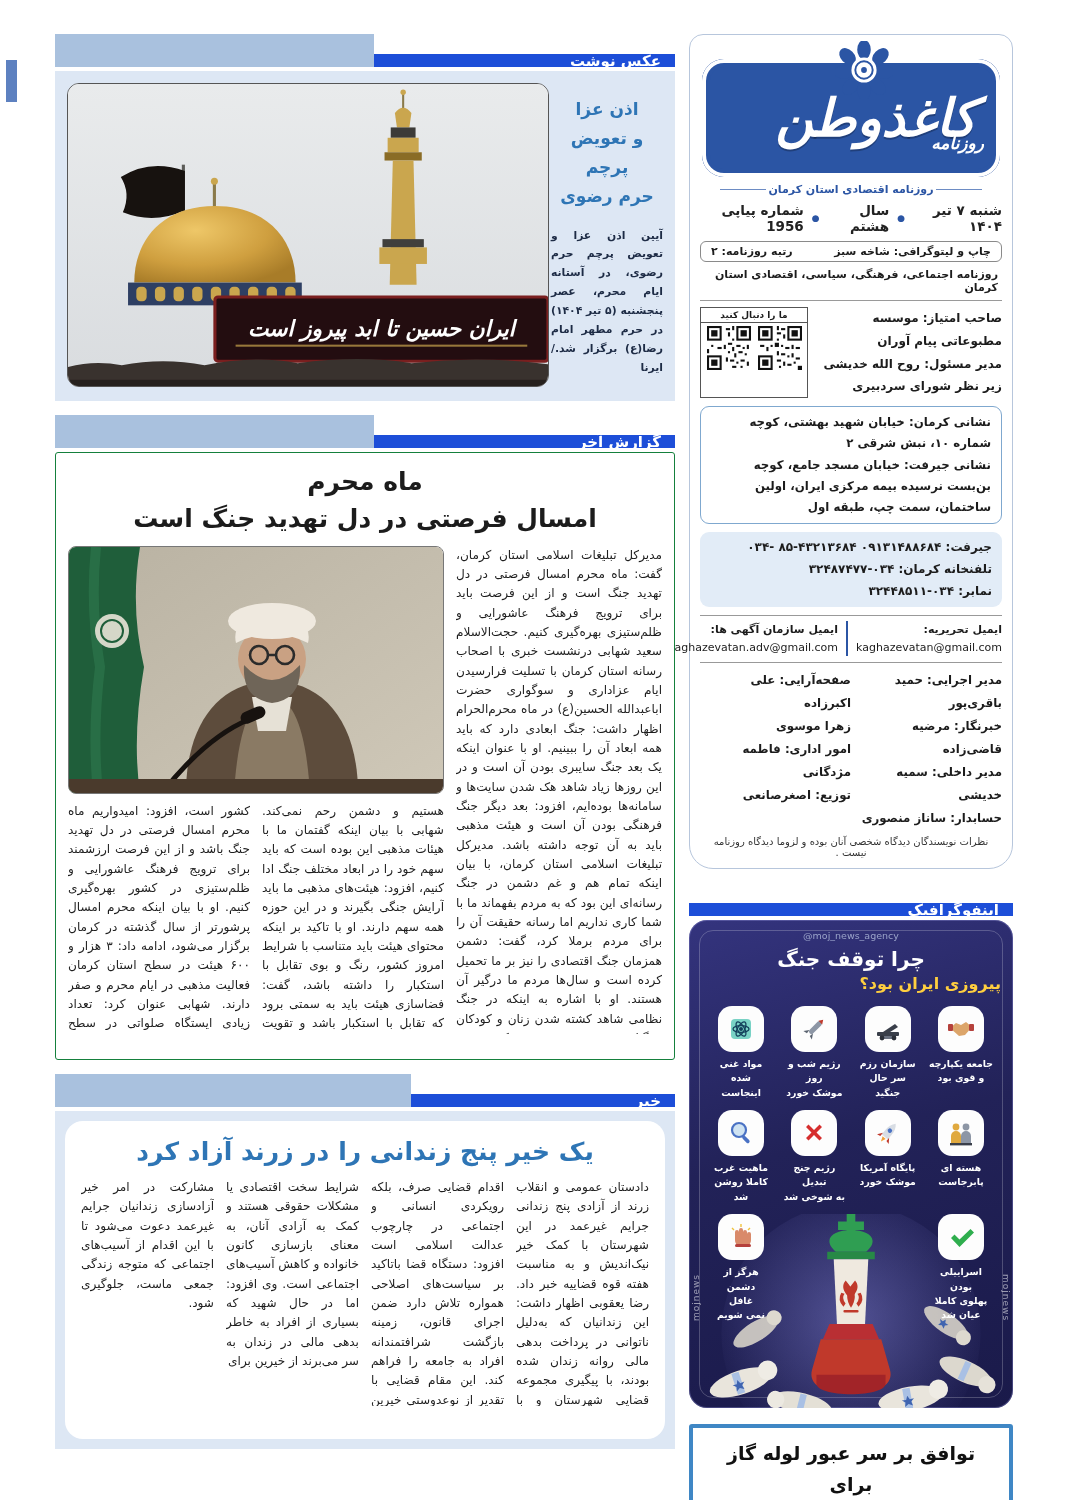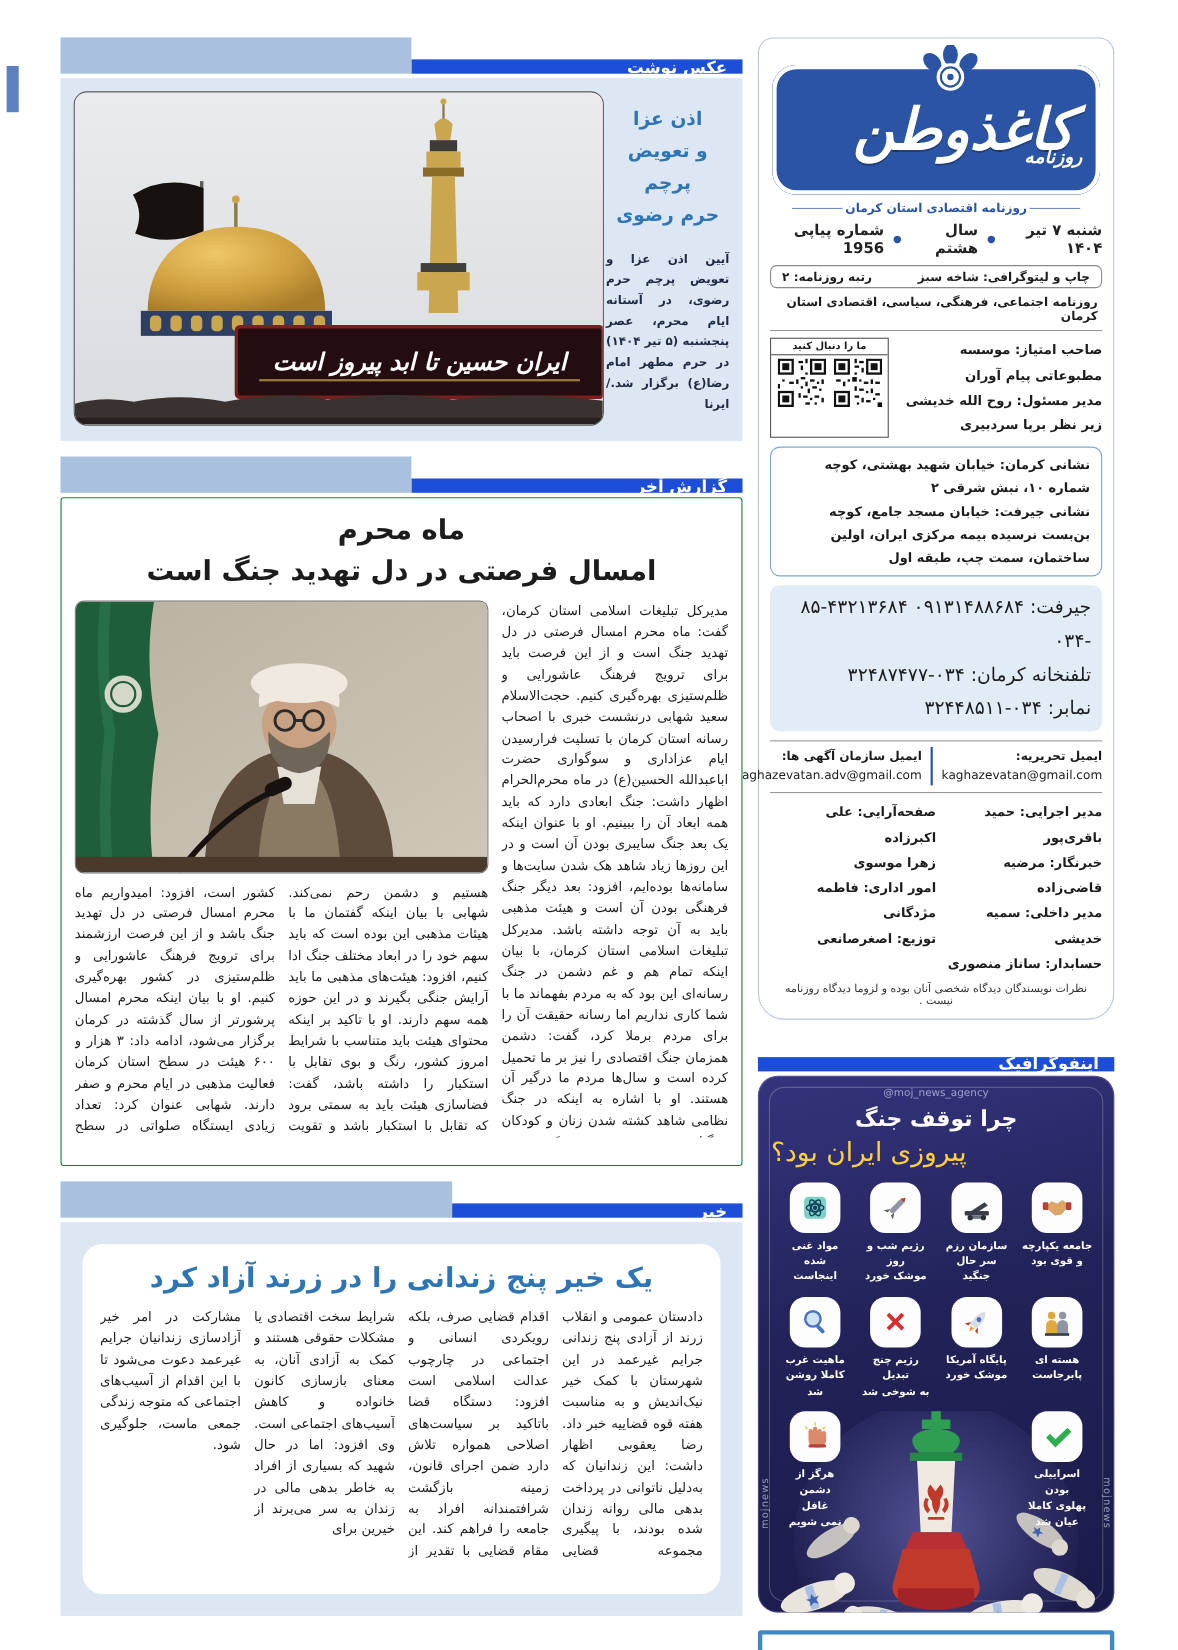--- a/index.html
+++ b/index.html
@@ -28,37 +28,37 @@
   .date-row .dot{color:#2b55a4;font-size:9px;}
   .print-box{border:1px solid #8a8a8a;border-radius:6px;display:flex;justify-content:space-between;padding:3px 10px;font-size:11px;font-weight:bold;margin-bottom:6px;}
   .type-line{font-size:11px;font-weight:bold;text-align:right;padding-right:4px;border-bottom:1px solid #9a9a9a;padding-bottom:6px;margin-bottom:6px;}
   .owner-row{display:flex;gap:8px;margin-bottom:8px;}
   .owner-lines{flex:1;font-size:12px;font-weight:bold;line-height:1.9;}
   .qr-box{width:106px;border:1px solid #555;flex:0 0 auto;}
   .qr-box .qr-title{font-size:9px;font-weight:bold;text-align:center;border-bottom:1px solid #555;padding:2px 0;}
   .qr-row{display:flex;justify-content:space-around;padding:3px 2px;}
   .qr-row svg{width:44px;height:44px;}
   .addr-box{border:1.4px solid #7fa8cf;border-radius:9px;padding:5px 10px;font-size:11.8px;font-weight:600;line-height:1.8;margin-bottom:8px;}
-  .phone-box{background:#e2ecf7;border-radius:9px;padding:5px 10px;font-size:17px;font-weight:400;line-height:1.8;margin-bottom:8px;text-align:right;}
+  .phone-box{background:#e2ecf7;border-radius:9px;padding:5px 10px;font-size:12px;font-weight:700;line-height:1.8;margin-bottom:8px;text-align:right;}
   .emails{display:flex;border-top:1px solid #999;padding-top:5px;margin-bottom:6px;}
   .emails .cell{flex:1;font-size:11px;line-height:1.6;}
   .emails .cell.right{border-left:2px solid #2b55a4;padding-left:8px;}
   .emails .cell.left{padding-right:8px;}
   .emails .lbl{font-weight:bold;}
   .emails .adr{direction:ltr;text-align:right;font-size:11px;}
   .staff{display:flex;border-top:1px solid #999;padding-top:6px;margin-bottom:4px;}
   .staff .s-col{flex:1;font-size:11.8px;font-weight:600;line-height:1.95;}
   .disclaimer{font-size:10px;color:#333;text-align:center;padding:2px 0 0;}
 
   
   .info-card{position:relative;margin-top:2px;border-radius:18px;background:linear-gradient(165deg,#34347e 0%,#222258 45%,#1a1a4a 100%);padding:10px 12px 0;height:478px;overflow:hidden;box-shadow:inset 0 0 0 1px rgba(150,150,220,.35);}
   .info-inner{position:absolute;inset:10px;border:1px solid rgba(255,255,255,.22);border-radius:14px;pointer-events:none;}
   .ig-handle{text-align:center;color:#9aa3c9;font-size:9.5px;direction:ltr;margin-bottom:4px;}
   .info-title1{text-align:center;color:#fff;font-size:20px;font-weight:bold;line-height:1.4;}
-  .info-title2{text-align:left;color:#ffcf3f;font-size:24px;font-weight:normal;line-height:1.4;margin-bottom:10px;}
+  .info-title2{text-align:right;color:#ffcf3f;font-size:16px;font-weight:bold;line-height:1.4;margin-bottom:10px;}
   .tile-row{display:flex;justify-content:space-between;padding:0 8px;margin-bottom:10px;}
   .tile{width:64px;display:flex;flex-direction:column;align-items:center;}
   .tile .ic{width:46px;height:46px;background:#fdfdfd;border-radius:14px;display:flex;align-items:center;justify-content:center;margin-bottom:5px;}
   .tile .ic svg{width:30px;height:30px;}
   .tile-label{color:#fff;font-size:9.3px;font-weight:bold;text-align:center;line-height:1.55;white-space:pre-line;}
   .chess-zone{position:relative;height:258px;margin:0 -12px;}
   .chess-zone .tile-row2{position:absolute;top:0;right:20px;left:20px;display:flex;justify-content:space-between;z-index:2;}
   .chess-zone svg.chess{position:absolute;inset:0;width:100%;height:100%;}
   .wm{position:absolute;top:60px;color:rgba(255,255,255,.55);font-size:9px;letter-spacing:1px;writing-mode:vertical-rl;direction:ltr;z-index:3;}
   .wm.r{right:2px;} .wm.l{left:2px;transform:rotate(180deg);}
@@ -84,21 +84,21 @@
   .rep-left{flex:1;display:flex;flex-direction:column;gap:8px;}
   .cleric-frame{height:246px;border:1px solid #777;border-radius:8px;overflow:hidden;}
   .cleric-frame svg{width:100%;height:100%;display:block;}
   .rep-cols23{display:flex;gap:12px;flex:1;}
   .rep-cols23 > div{flex:1;}
   .body-txt{font-size:12.1px;line-height:1.6;text-align:justify;color:#1e1e1e;overflow:hidden;}
   .rep-col1 .body-txt{height:488px;}
   .rep-cols23 .body-txt{height:228px;}
 
   
-  .news-sec{background:#dde7f4;padding:20px;height:318px;margin-top:2px;}
+  .news-sec{background:#dde7f4;padding:10px;height:318px;margin-top:2px;}
   .news-card{background:#fff;border-radius:18px;padding:12px 16px;height:294px;overflow:hidden;}
   .news-title{color:#2e75b5;font-size:25px;font-weight:bold;text-align:center;margin:4px 0 12px;}
   .news-cols{display:flex;gap:12px;}
   .news-cols .body-txt{flex:1;height:228px;}
 </style>
 </head>
 <body>
 
 <div class="page">
   <div class="edge-tab"></div>
@@ -146,21 +146,21 @@
           <span>چاپ و لیتوگرافی: شاخه سبز</span>
           <span>رتبه روزنامه: ۲</span>
         </div>
 
         <div class="type-line">روزنامه اجتماعی، فرهنگی، سیاسی، اقتصادی استان کرمان</div>
 
         <div class="owner-row">
           <div class="owner-lines">
             <div>صاحب امتیاز: موسسه مطبوعاتی پیام آوران</div>
             <div>مدیر مسئول: روح الله خدیشی</div>
-            <div>زیر نظر برپا سردبیری</div>
+            <div>زیر نظر شورای سردبیری</div>
           </div>
           <div class="qr-box">
             <div class="qr-title">ما را دنبال کنید</div>
             <div class="qr-row">
               <svg viewBox="0 0 21 21">
                 <rect width="21" height="21" fill="#fff"></rect>
                 <g fill="#111">
                   <rect x="0" y="0" width="7" height="7"></rect>
                     <rect x="14" y="0" width="7" height="7"></rect>
                     <rect x="0" y="14" width="7" height="7"></rect>

